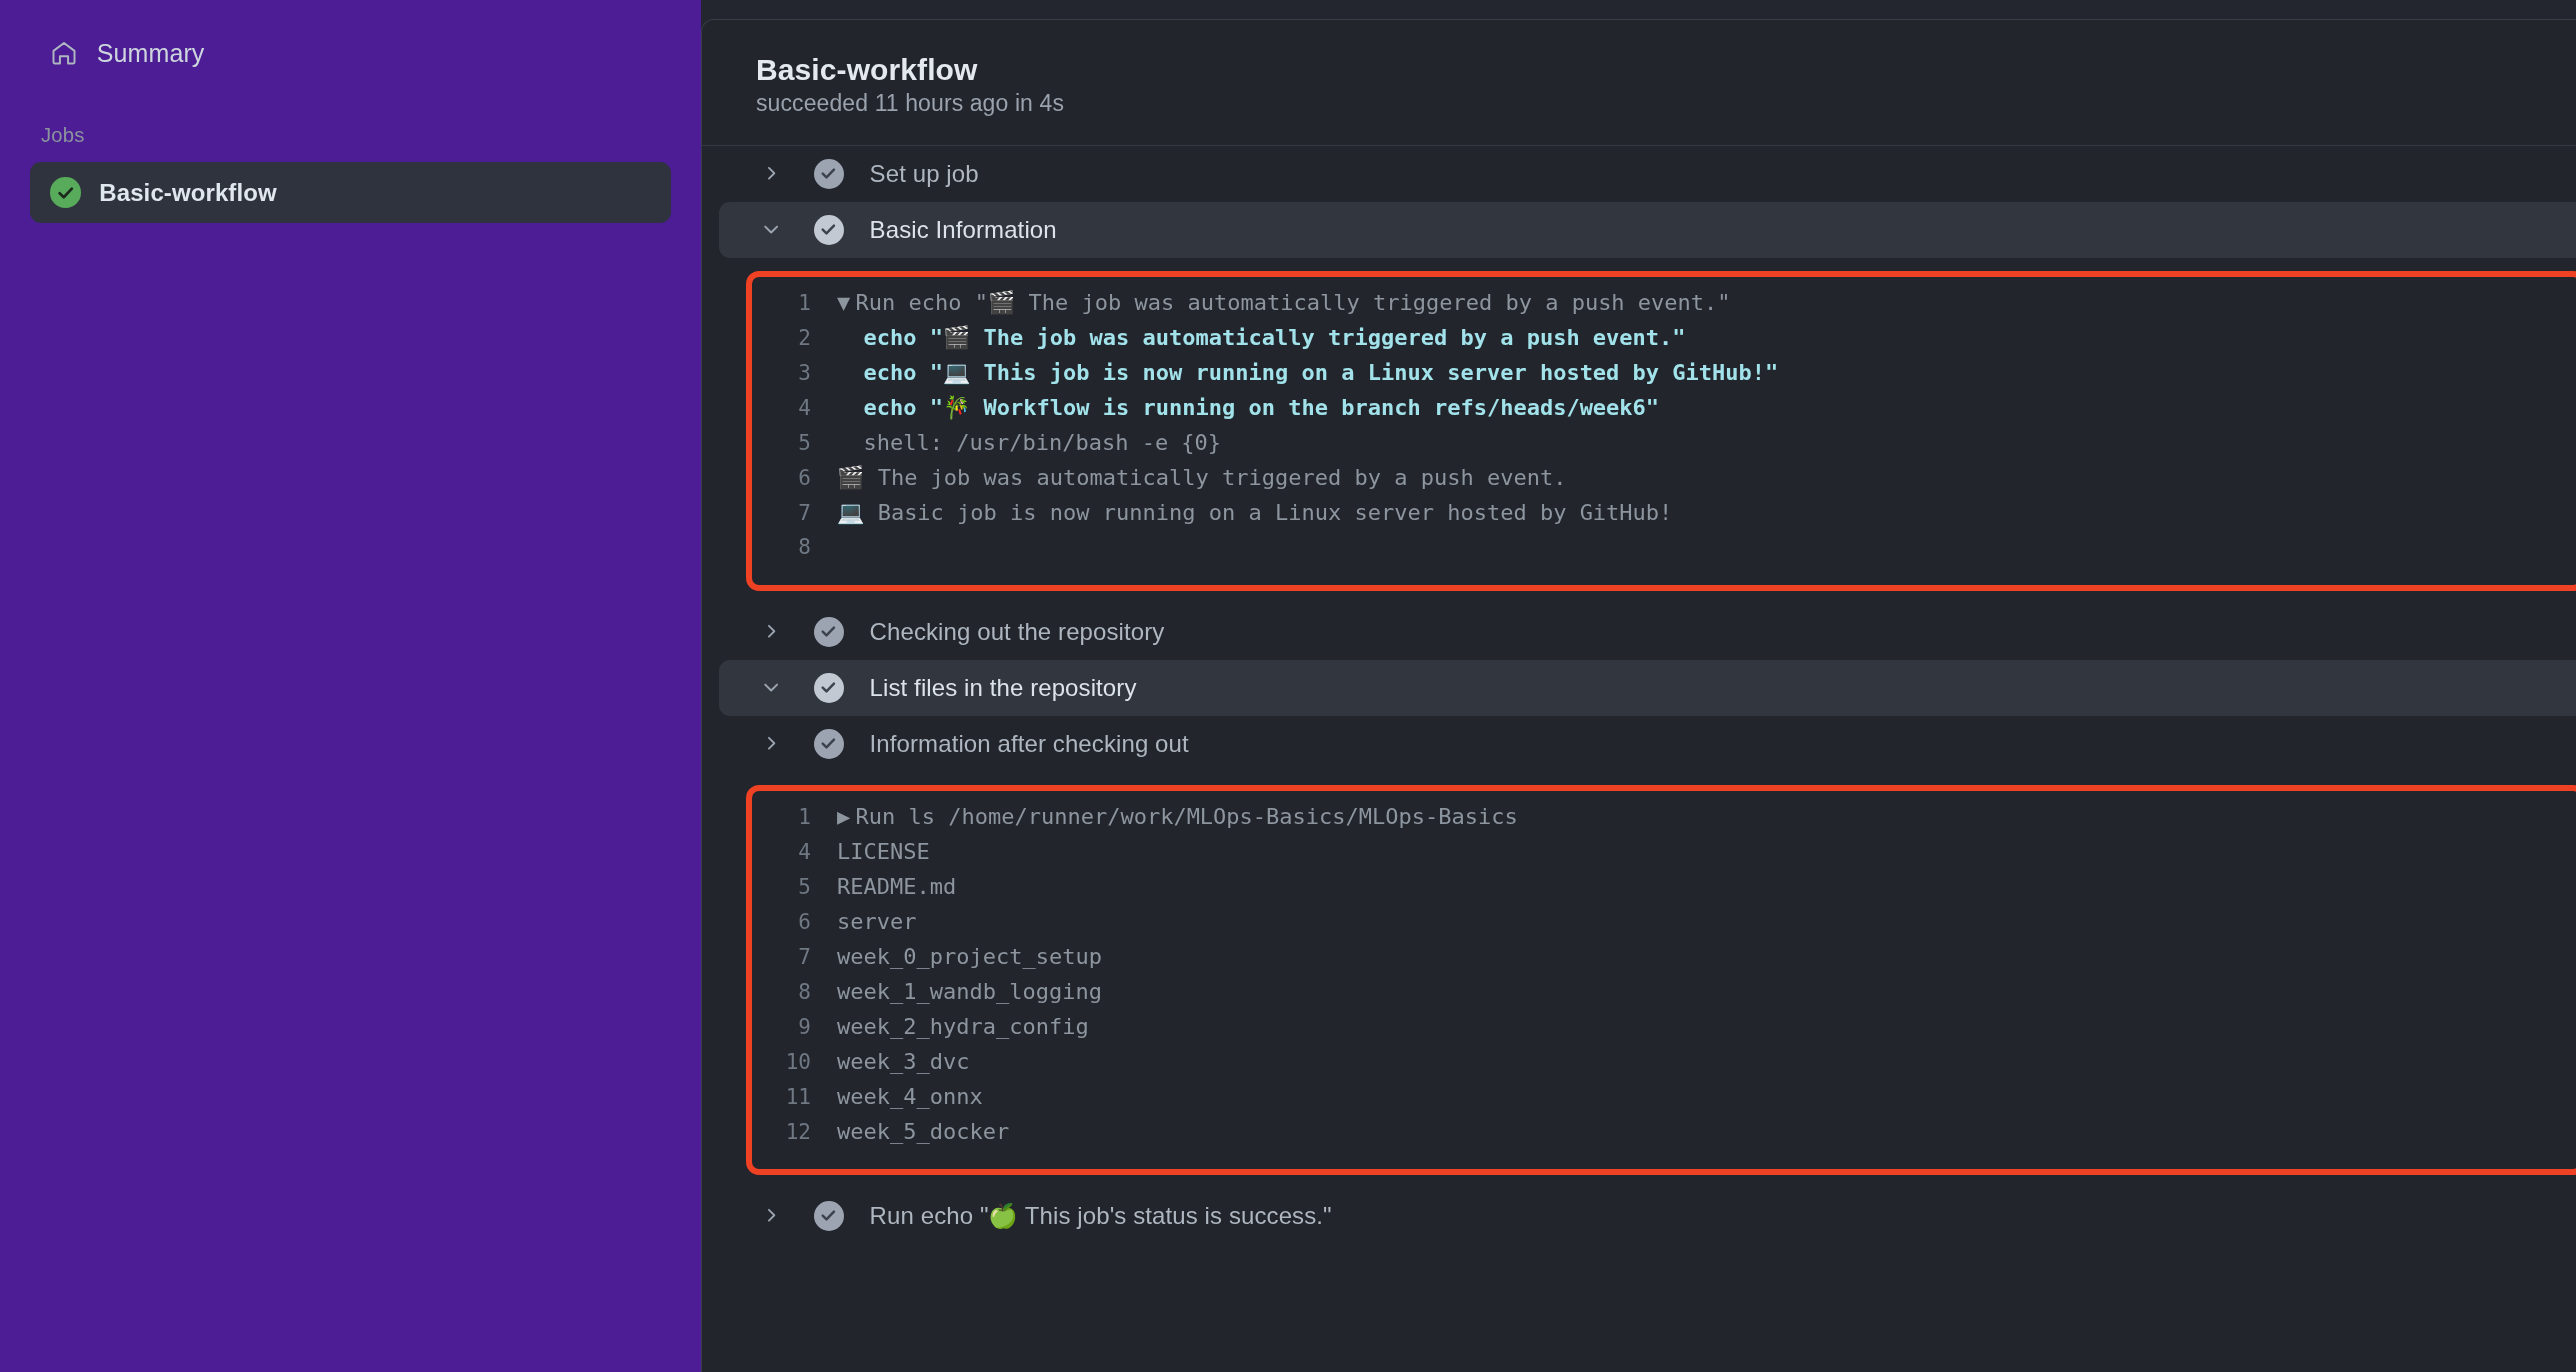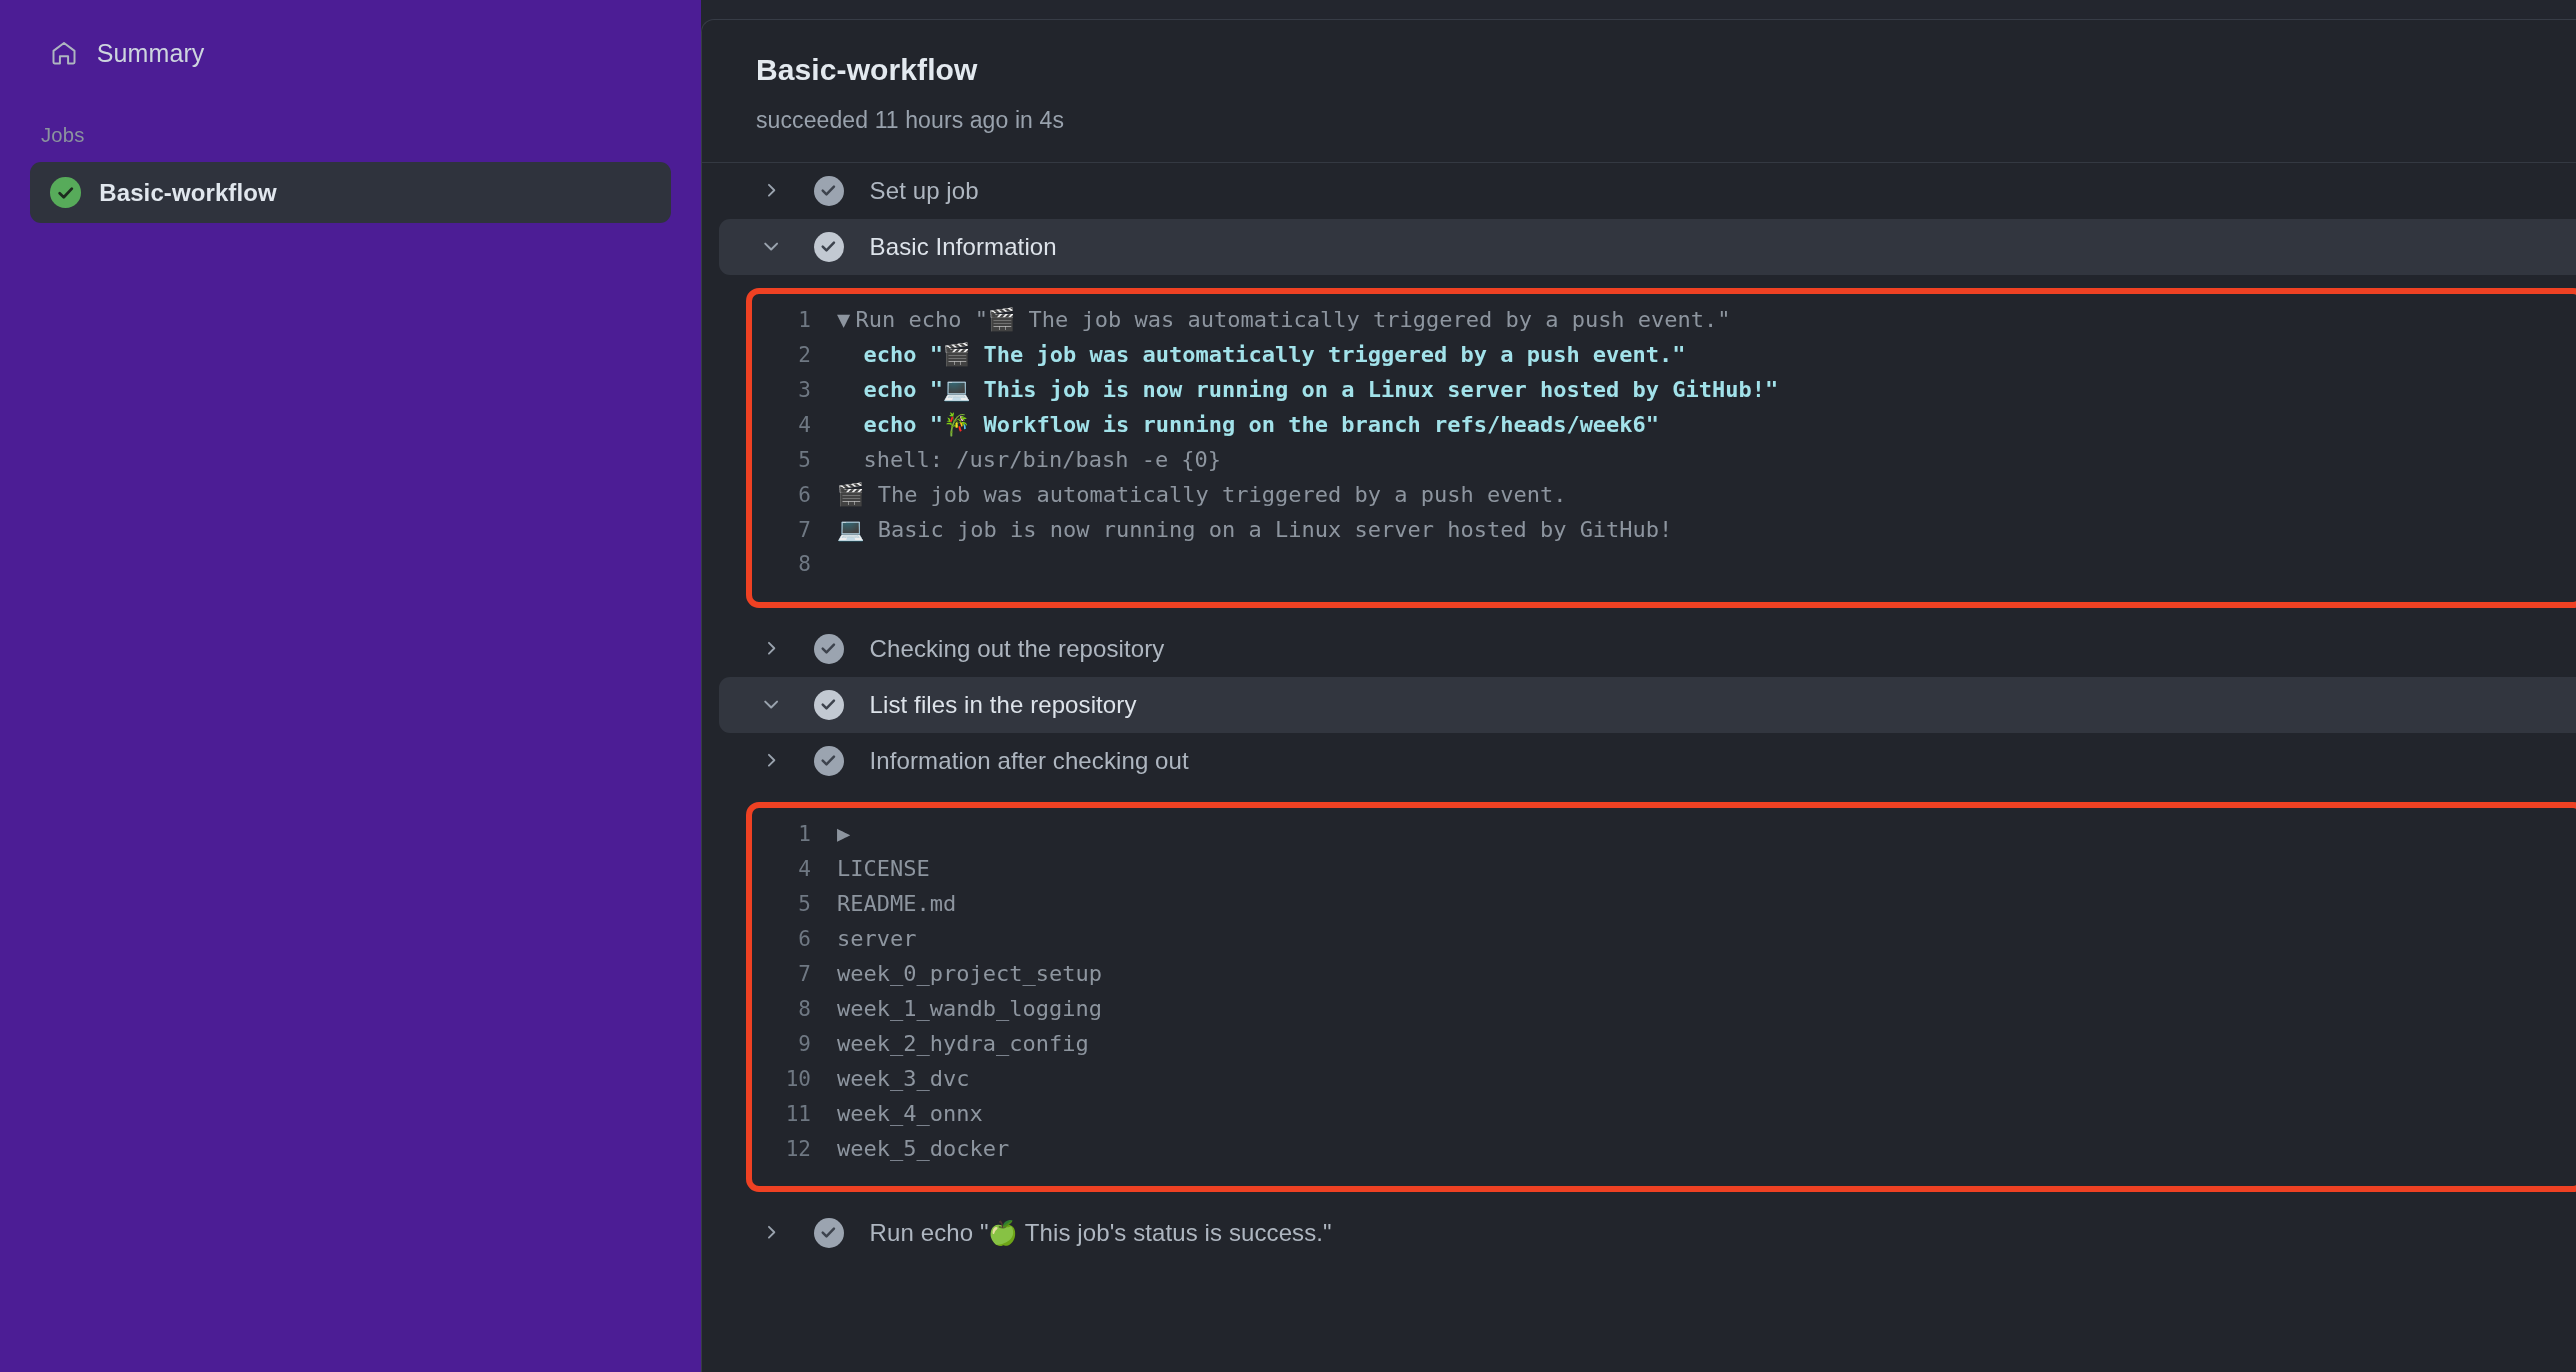--- a/index.html
+++ b/index.html
@@ -97,21 +97,21 @@
     padding: 33px 0 28px 54px;
     border-bottom: 0.9px solid #343942;
   }
   .main-title {
     font-size: 30px;
     font-weight: 700;
     color: #e3e9ef;
     letter-spacing: 0.1px;
   }
   .main-subtitle {
-    margin-top: 20px;
+    margin-top: 3px;
     font-size: 23px;
     color: #99a2ad;
     letter-spacing: 0.1px;
   }
 
   
   .step-row {
     display: flex;
     align-items: center;
     height: 56px;
@@ -290,21 +290,21 @@
             </svg>
           </span>
           <span class="check-gray">
             <svg width="18.5" height="18.5" viewBox="0 0 24 24" fill="none" stroke="#3d434d" stroke-width="3.2" stroke-linecap="round" stroke-linejoin="round">
               <path d="M4.8 12.4 9.7 17.3 19.4 7.2"></path>
             </svg>
           </span>
           <span class="step-label">Information after checking out</span>
         </div>
         <div class="log-wrap">
-          <div class="log-line"><span class="ln">1</span><span class="tri">▶</span></div>
+          <div class="log-line"><span class="ln">1</span><span class="tri">▶</span><span class="log-text">Run ls /home/runner/work/MLOps-Basics/MLOps-Basics</span></div>
           <div class="log-line"><span class="ln">4</span><span class="log-text">LICENSE</span></div>
           <div class="log-line"><span class="ln">5</span><span class="log-text">README.md</span></div>
           <div class="log-line"><span class="ln">6</span><span class="log-text">server</span></div>
           <div class="log-line"><span class="ln">7</span><span class="log-text">week_0_project_setup</span></div>
           <div class="log-line"><span class="ln">8</span><span class="log-text">week_1_wandb_logging</span></div>
           <div class="log-line"><span class="ln">9</span><span class="log-text">week_2_hydra_config</span></div>
           <div class="log-line"><span class="ln">10</span><span class="log-text">week_3_dvc</span></div>
           <div class="log-line"><span class="ln">11</span><span class="log-text">week_4_onnx</span></div>
           <div class="log-line"><span class="ln">12</span><span class="log-text">week_5_docker</span></div>
         </div>

